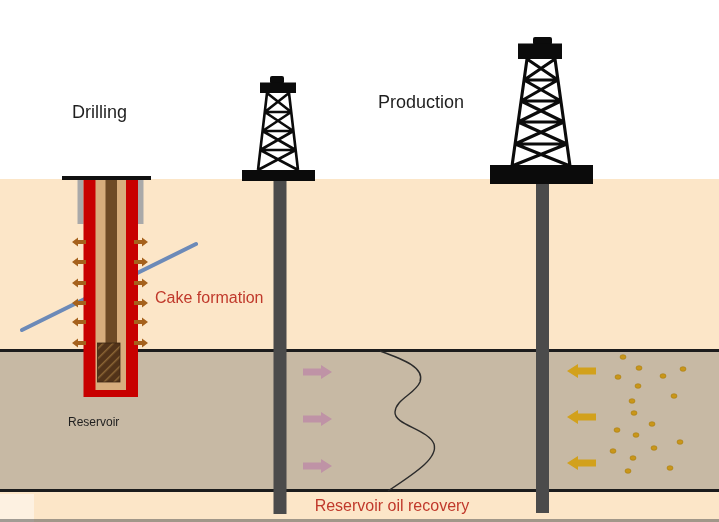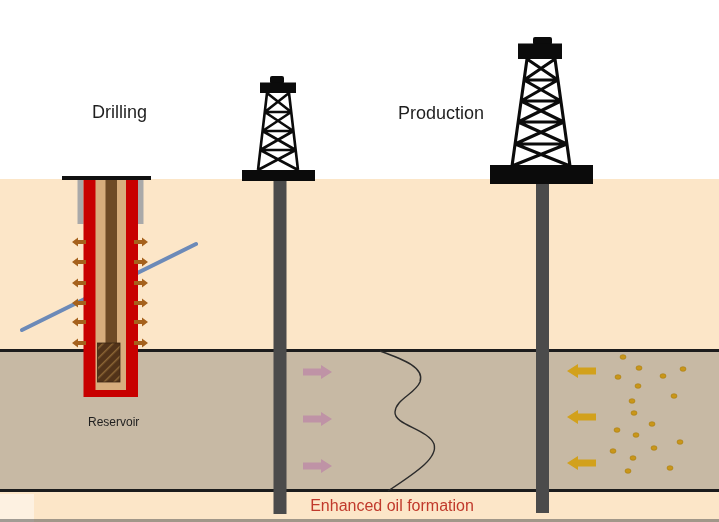--- a/index.html
+++ b/index.html
@@ -11,24 +11,24 @@
     font-family:"Liberation Sans", sans-serif;
   }
   .band{position:absolute;left:0;width:719px;}
   #band-overburden{top:179px;height:170px;background:var(--overburden);}
   #line-top{top:349px;height:3px;background:var(--boundary_line);}
   #band-reservoir{top:352px;height:137px;background:var(--reservoir_rock);}
   #line-bottom{top:489px;height:3px;background:var(--boundary_line);}
   #band-lower{top:492px;height:30px;background:var(--overburden);}
   #figure-svg{position:absolute;left:0;top:0;}
   .label{position:absolute;white-space:nowrap;line-height:1.1;}
-  .label-dark{color:var(--label_dark);font-size:18px;margin-left:20px;}
+  .label-dark{color:var(--label_dark);font-size:18px;}
   .label-red{color:var(--label_red);font-size:16px;}
   #label-drilling{left:72px;top:103px;}
-  #label-production{left:378px;top:104px;}
+  #label-production{left:378px;top:93px;}
   #label-cake{left:155px;top:289px;}
   #label-reservoir{left:68px;top:416px;font-size:12px;}
   #label-eor{left:392px;top:497px;transform:translateX(-50%);}
   #label-fines{left:627px;top:497px;transform:translateX(-50%);}
 </style>
 </head>
 <body>
 
 <div id="scene">
 
@@ -134,16 +134,17 @@
         <ellipse cx="670" cy="468" rx="3" ry="2.3" fill="#c9961a" stroke="#a87c12" stroke-width="0.6"></ellipse>
         <ellipse cx="628" cy="471" rx="3" ry="2.3" fill="#c9961a" stroke="#a87c12" stroke-width="0.6"></ellipse>
       </g>
 
     <rect x="0" y="494" width="34" height="28" fill="#ffffff" opacity="0.45"></rect>
     <rect x="0" y="519" width="719" height="3" fill="#555" opacity="0.55"></rect>
   </svg>
 
   <div class="label label-dark" id="label-drilling">Drilling</div>
   <div class="label label-dark" id="label-production">Production</div>
+  <div class="label label-red" id="label-cake">Cake formation</div>
   <div class="label label-dark" id="label-reservoir">Reservoir</div>
-  <div class="label label-red" id="label-eor">Enhanced oil formation</div>
+  <div class="label label-red" id="label-eor">Reservoir oil recovery</div>
 
 </div>
 
 </body></html>

